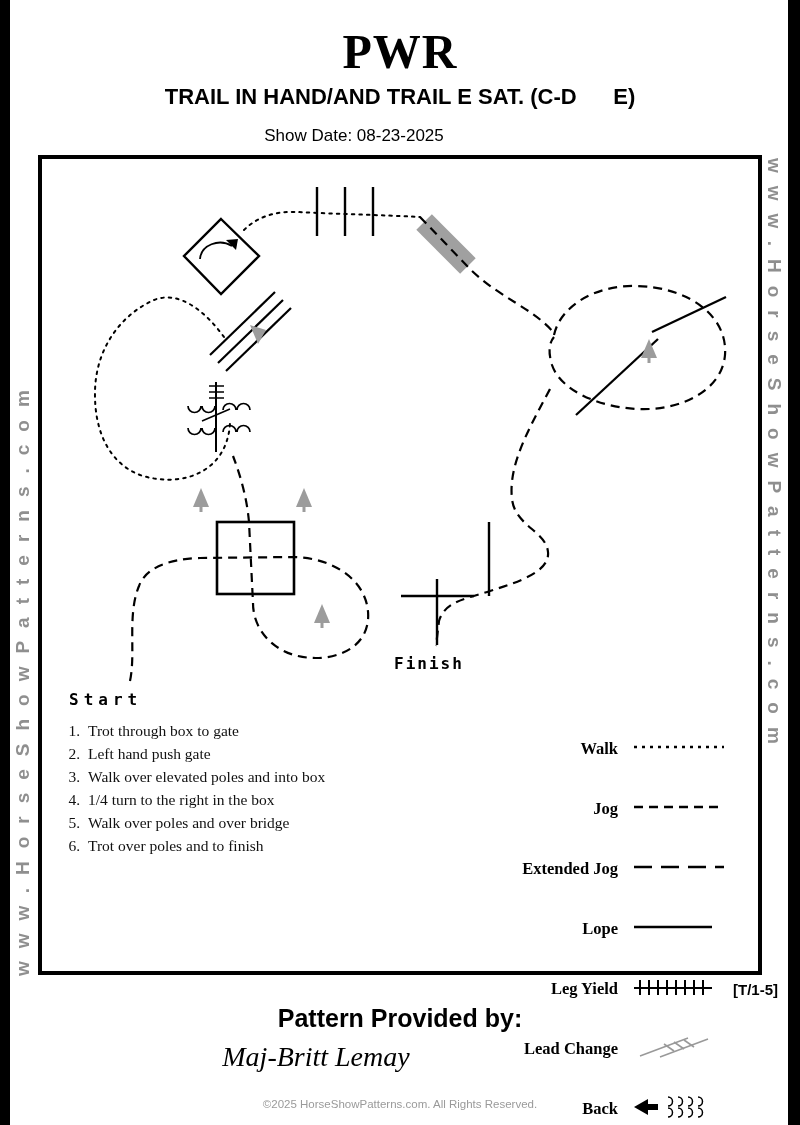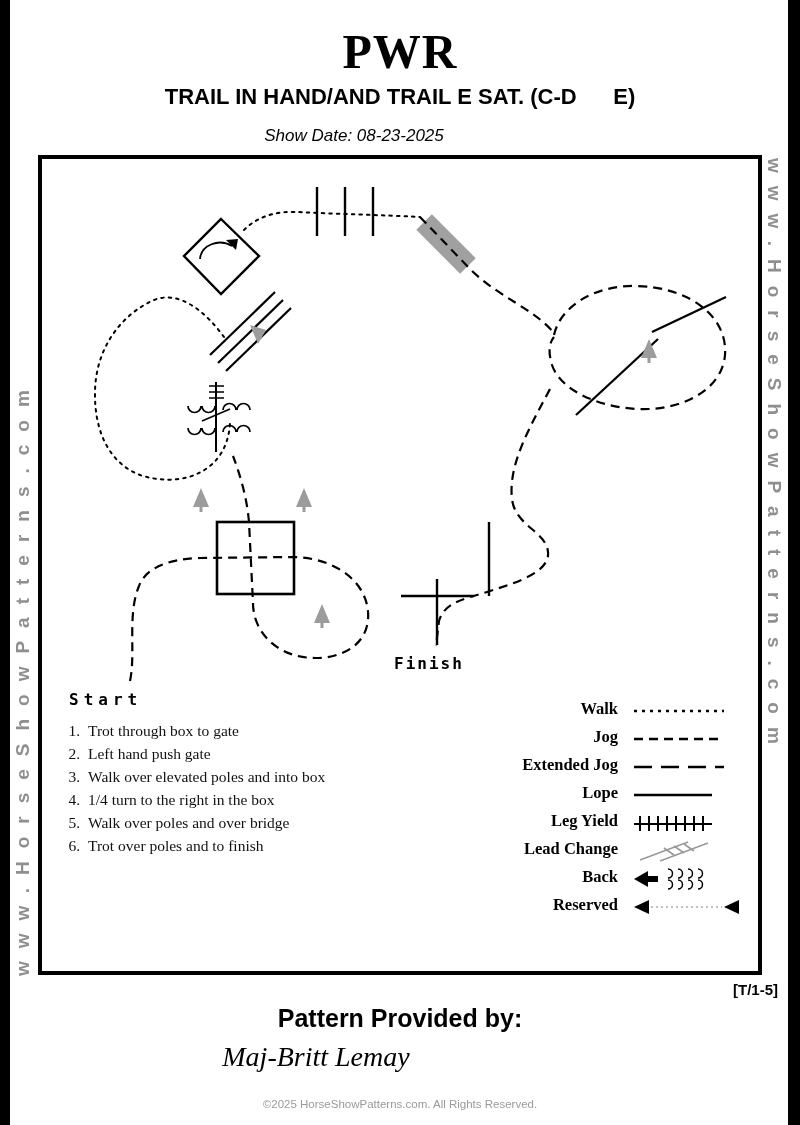--- a/index.html
+++ b/index.html
@@ -22,38 +22,38 @@
   .page-title {
     position:absolute; top:24px; left:0; width:800px; text-align:center;
     font-family:"Liberation Serif", serif; font-weight:bold; font-size:48px; letter-spacing:1px;
   }
   .page-subtitle {
     position:absolute; top:84px; left:0; width:800px; text-align:center;
     font-weight:bold; font-size:22px; white-space:pre;
   }
   .show-date {
     position:absolute; top:126px; left:0; width:708px; text-align:center;
-    font-style:italic; font-size:17px;
+    font-size:17px;
   }
 
   .pattern-box {
     position:absolute; left:38px; top:155px; width:724px; height:820px;
     border:4px solid #000; box-sizing:border-box; background:#fff;
   }
   .course-svg { position:absolute; left:0; top:0; width:716px; height:812px; }
 
   .instructions {
     position:absolute; left:18px; top:563px; width:340px;
     font-family:"Liberation Serif", serif; font-size:15.5px; color:#111;
   }
   .instructions ol { margin:0; padding-left:24px; }
   .instructions li { margin-bottom:5px; padding-left:4px; }
 
   .legend { position:absolute; right:16px; top:540px; }
-  .legend-row { display:flex; align-items:flex-start; height:28px; }
+  .legend-row { display:flex; align-items:flex-end; height:28px;margin-top:32px; }
   .legend-label {
     width:130px; text-align:right; font-family:"Liberation Serif", serif;
     font-weight:bold; font-size:16.5px; margin-right:14px; white-space:nowrap;
   }
   .legend-sym { width:110px; height:24px; }
   .legend-sym svg { display:block; }
 
   .code-label { position:absolute; right:22px; top:981px; font-weight:bold; font-size:15px; }
   .provided-label {
     position:absolute; top:1004px; left:0; width:800px; text-align:center;

